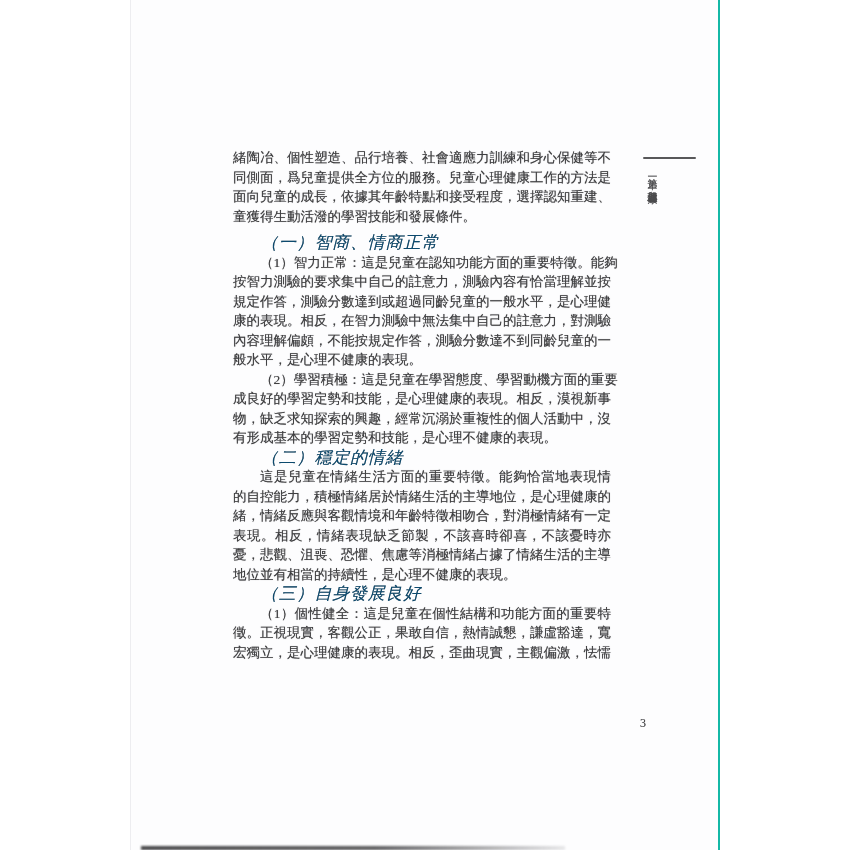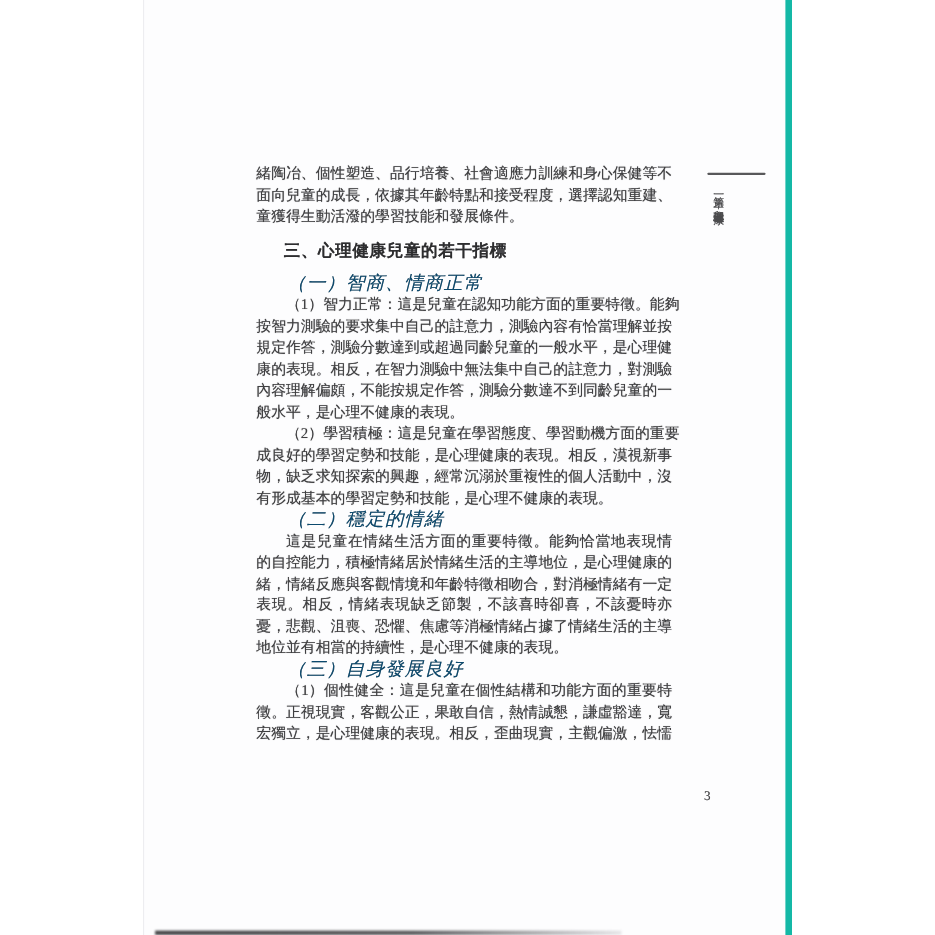--- a/index.html
+++ b/index.html
@@ -5,21 +5,21 @@
   html,body { margin:0; padding:0; }
   body { background:#ffffff; font-family:"Liberation Serif","DejaVu Serif",serif; }
   .stage {
     position:relative; width:850px; height:850px;
     background:#ffffff; overflow:hidden;
   }
   .paper {
     position:absolute; left:130px; top:0; width:590px; height:850px;
     background:#fdfdfe;
     border-left:1px solid #ededf0;
-    border-right:6px solid #14b8a6;
+    border-right:2px solid #14b8a6;
     box-sizing:border-box;
   }
   .textcol {
     position:absolute; left:102px; top:148px; width:378px;
     color:#3f3f41;
   }
   .line {
     box-sizing:border-box;
     height:19.5px; line-height:19.5px;
     font-size:13.5px;
@@ -77,25 +77,25 @@
 </head>
 <body>
 
 <div class="stage">
   <div class="paper">
 
     <div class="textcol">
 
       <div>
         <div class="line">緒陶冶、個性塑造、品行培養、社會適應力訓練和身心保健等不</div>
+        <div class="line">同側面，爲兒童提供全方位的服務。兒童心理健康工作的方法是</div>
         <div class="line">面向兒童的成長，依據其年齡特點和接受程度，選擇認知重建、</div>
         <div class="line pend">童獲得生動活潑的學習技能和發展條件。</div>
       </div>
 
-      <div class="heading">三、心理健康兒童的若干指標</div>
 
       <div class="subheading first-sub">（一）智商、情商正常</div>
 
       <div>
         <div class="line pfirst">（1）智力正常：這是兒童在認知功能方面的重要特徵。能夠</div>
         <div class="line">按智力測驗的要求集中自己的註意力，測驗內容有恰當理解並按</div>
         <div class="line">規定作答，測驗分數達到或超過同齡兒童的一般水平，是心理健</div>
         <div class="line">康的表現。相反，在智力測驗中無法集中自己的註意力，對測驗</div>
         <div class="line">內容理解偏頗，不能按規定作答，測驗分數達不到同齡兒童的一</div>
         <div class="line pend">般水平，是心理不健康的表現。</div>

